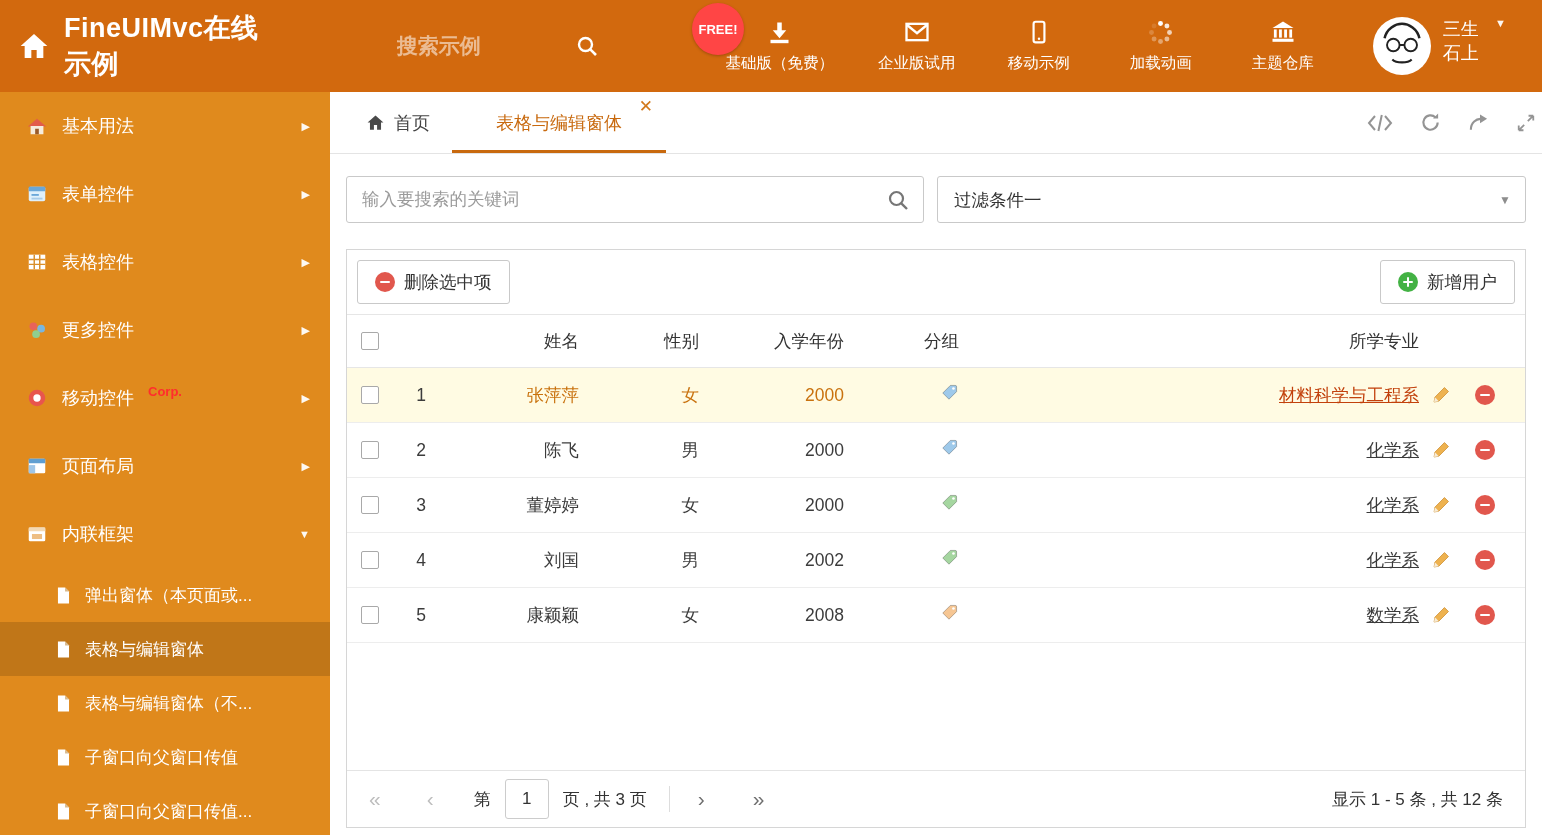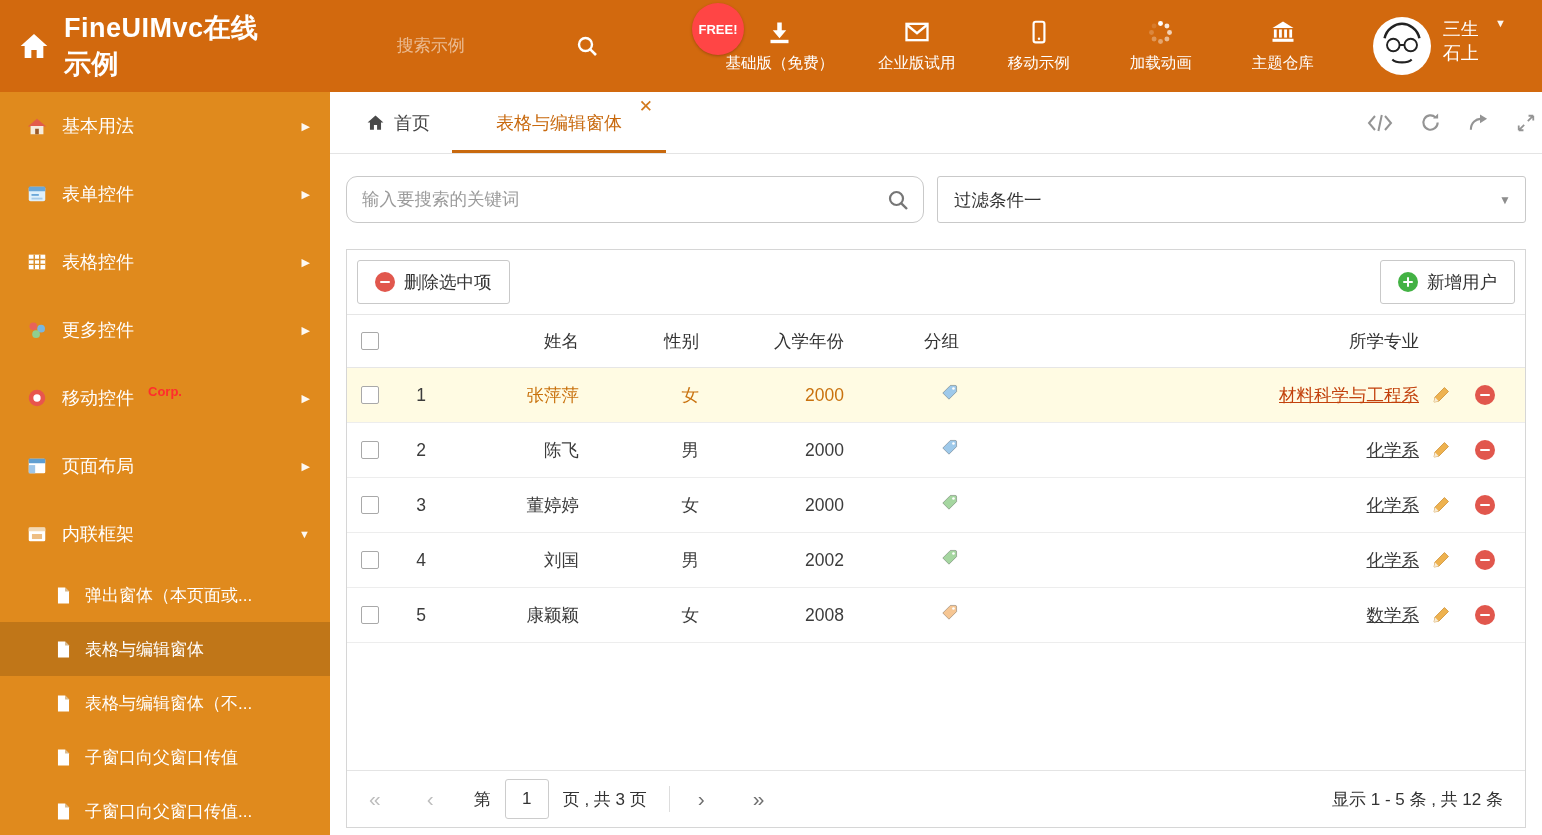--- a/index.html
+++ b/index.html
@@ -13,21 +13,21 @@
        font-family:"Liberation Sans","DejaVu Sans",sans-serif;}
   .app{position:relative;width:1542px;height:835px;}
 
   
   .topbar{position:absolute;top:0;left:0;width:100%;height:92px;background:var(--topbar);
           color:#fff;display:flex;align-items:center;gap:44px;}
   .brand{display:flex;align-items:center;gap:14px;padding-left:18px;}
   .brand .app-title{font-size:27px;font-weight:700;letter-spacing:.5px;}
   .top-search{display:flex;align-items:center;margin-left:92px;}
   .top-search input{width:170px;background:transparent;border:none;outline:none;color:#fff;
-          font-size:17px;font-family:inherit;}
+          font-size:21px;font-family:inherit;font-weight:bold;}
   .top-search input::placeholder{color:rgba(255,255,255,.55);}
   .top-search .mag{margin-left:10px;cursor:pointer;display:flex;}
   .topnav{margin-left:76px;display:flex;gap:30px;align-items:flex-start;}
   .topnav-item{display:flex;flex-direction:column;align-items:center;gap:7px;min-width:92px;
           font-size:15.5px;cursor:pointer;white-space:nowrap;}
   .topnav-item:first-child{min-width:122px;}
   .free-badge{position:absolute;left:692px;top:3px;width:52px;height:52px;border-radius:50%;
           background:var(--free-badge);display:flex;align-items:center;justify-content:center;
           font-size:13px;font-weight:700;z-index:3;box-shadow:0 1px 3px rgba(0,0,0,.25);}
   .top-user{margin-left:auto;display:flex;align-items:flex-start;gap:12px;padding-right:36px;cursor:pointer;}
@@ -51,21 +51,21 @@
   
   .main{position:absolute;top:92px;left:330px;right:0;bottom:0;display:flex;flex-direction:column;background:#fff;}
   .tabbar{height:62px;border-bottom:1px solid #e4e4e4;display:flex;align-items:stretch;padding:0 6px 0 14px;flex:0 0 auto;}
   .tab{display:flex;align-items:center;gap:9px;padding:0 22px;font-size:18px;color:#444;cursor:pointer;}
   .tab.active{color:var(--accent);box-shadow:inset 0 -3px 0 var(--accent);position:relative;padding:0 44px;}
   .tab-close{position:absolute;top:6px;right:13px;font-size:17px;line-height:1;color:#d2791c;cursor:pointer;}
   .tab-tools{margin-left:auto;display:flex;align-items:center;gap:27px;}
   .tool-ico{display:flex;cursor:pointer;}
 
   .filter-row{display:flex;gap:13px;padding:22px 16px 0 16px;flex:0 0 auto;}
-  .search-box{width:578px;height:47px;border:1px solid #c9c9c9;border-radius:11px;position:relative;background:#fff;}
+  .search-box{width:578px;height:47px;border:1px solid #c9c9c9;border-radius:3px;position:relative;background:#fff;}
   .search-box input{width:100%;height:100%;border:none;outline:none;padding:0 46px 0 15px;
           font-size:17.5px;color:#333;background:transparent;font-family:inherit;}
   .search-box input::placeholder{color:#9b9b9b;}
   .search-box .mag{position:absolute;right:13px;top:11px;cursor:pointer;display:flex;}
   .select-box{flex:1;height:47px;border:1px solid #c9c9c9;border-radius:3px;display:flex;align-items:center;
           padding:0 38px 0 16px;font-size:17.5px;color:#333;position:relative;cursor:pointer;background:#fff;}
   .select-caret{position:absolute;right:14px;color:#8d8d8d;font-size:12px;}
 
   .panel{margin:26px 16px 7px 16px;border:1px solid #d6d6d6;flex:1;display:flex;flex-direction:column;min-height:0;}
   .toolbar{display:flex;padding:10px;flex:0 0 auto;}

